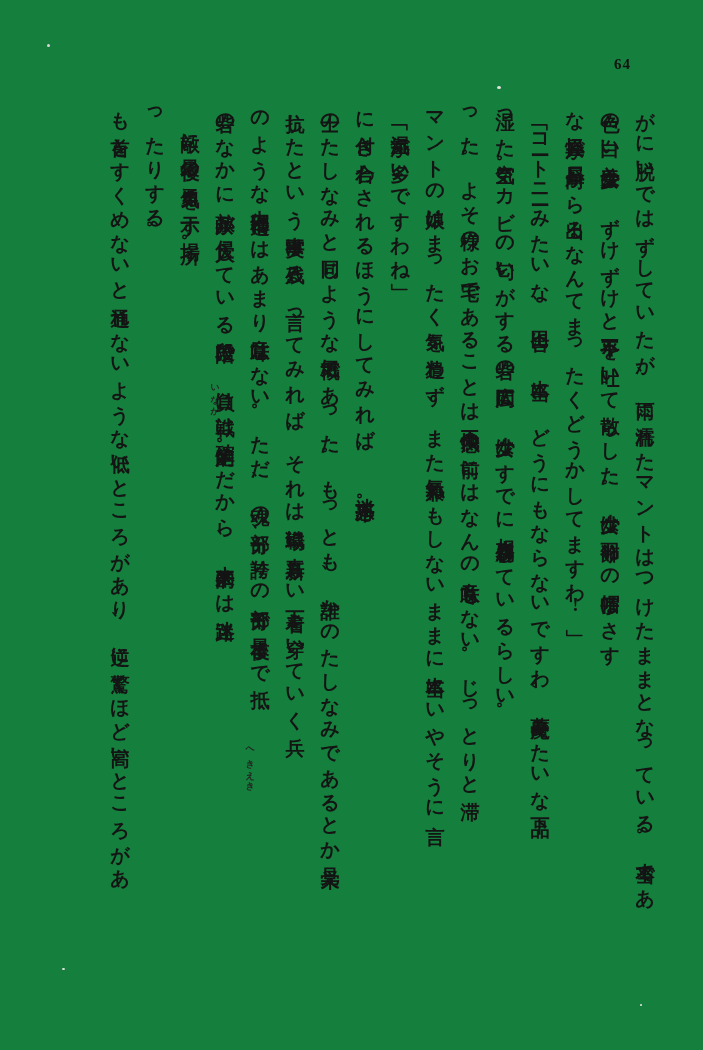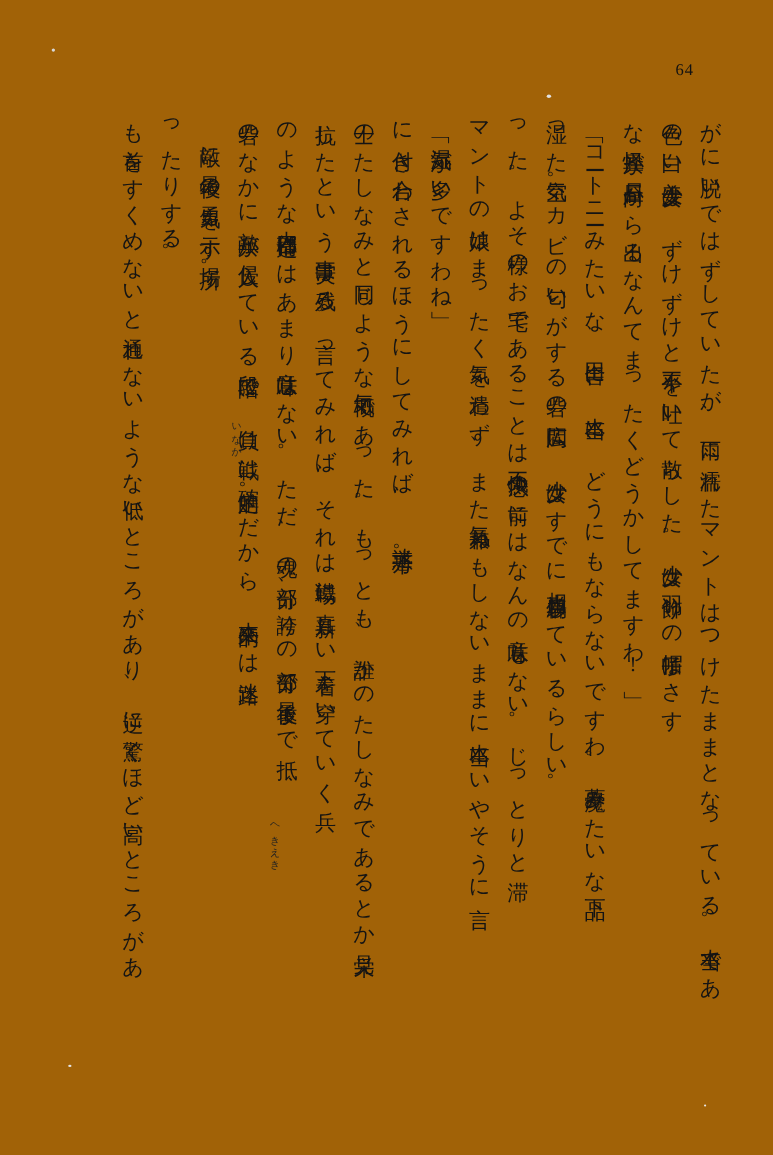--- a/index.html
+++ b/index.html
@@ -14,21 +14,22 @@
     color: #1a1a1a;
     overflow: hidden;
     position: relative;
   }
 
   .page {
     position: absolute;
     left: 0; top: 0;
     width: 703px;
     height: 1050px;
-    background: #a16207;
+    background: #15803d;
+    font-weight: bold;
   }
 
   
   .page-number {
     position: absolute;
     top: 56px;
     right: 72px;
     font-size: 15px;
     letter-spacing: 1px;
     color: #121212;

